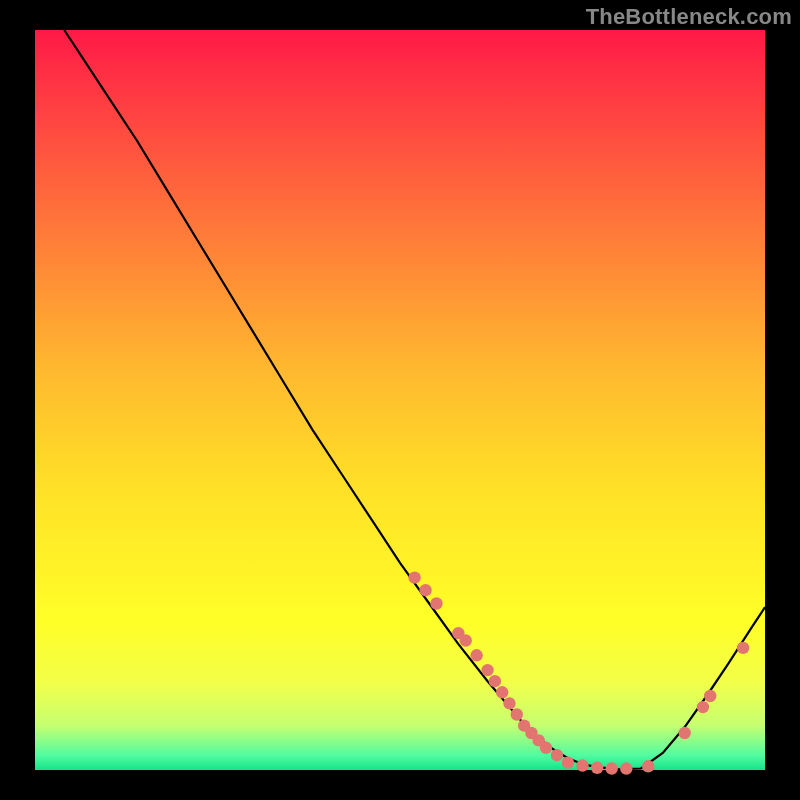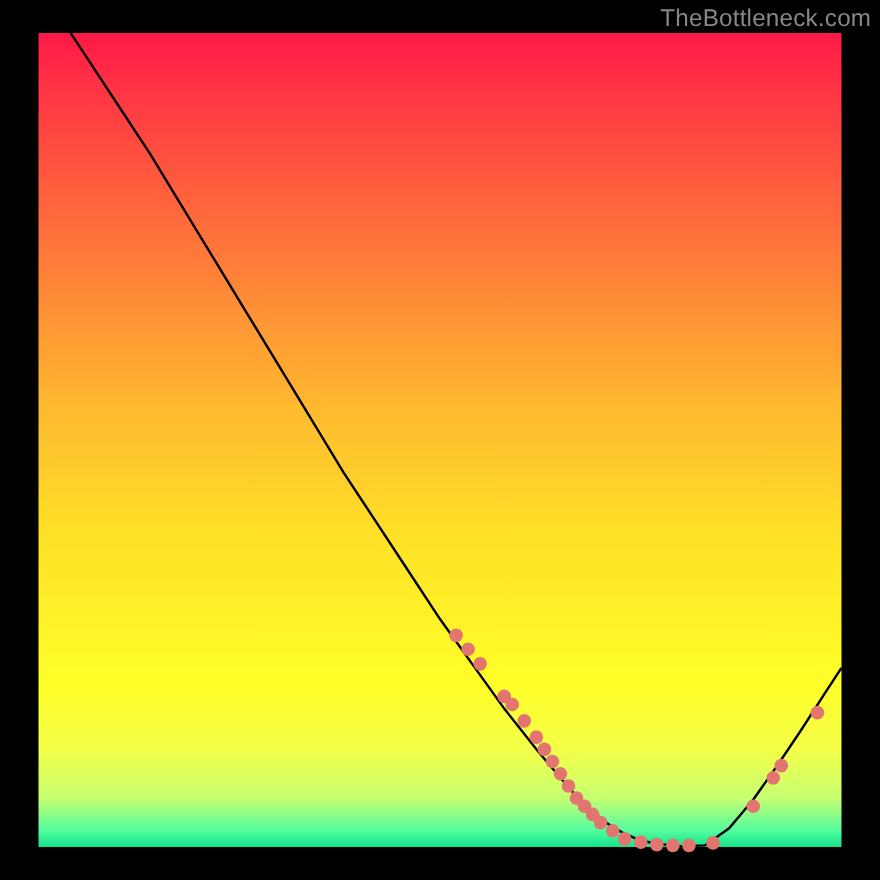--- a/index.html
+++ b/index.html
@@ -29,21 +29,21 @@
       #ffff28 80%,
       #f3ff48 88%,
       #c6ff71 94%,
       #53fca0 98%,
       #14e38a 100%
     );
   }
   .watermark {
     position: absolute;
     font-family: Arial, Helvetica, sans-serif;
-    font-weight: 400;
+    font-weight: 700;
     color: #888787;
     letter-spacing: 0.2px;
     white-space: nowrap;
   }
   .overlay {
     position: absolute;
     left: 0;
     top: 0;
     pointer-events: none;
   }

